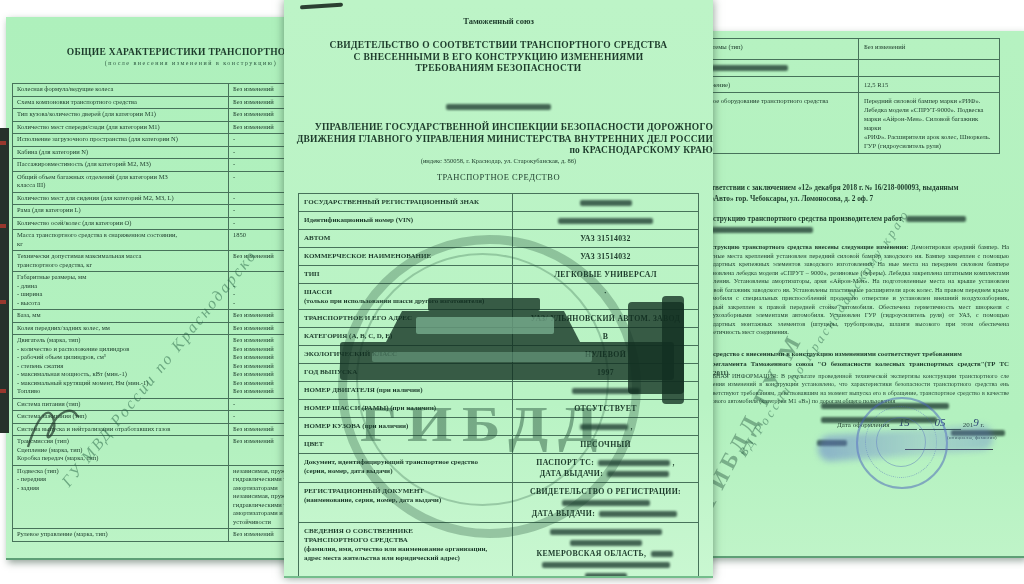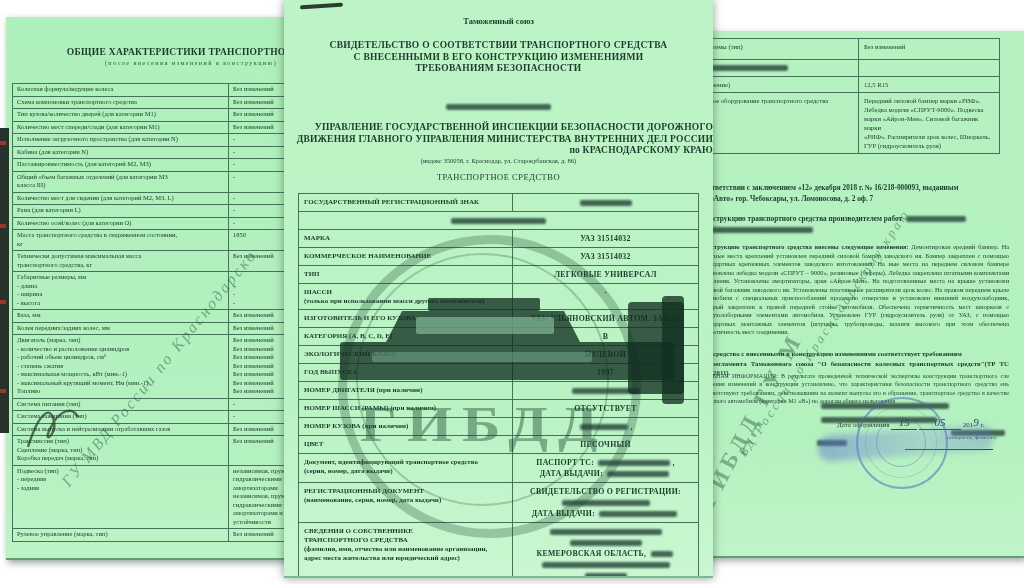--- a/index.html
+++ b/index.html
@@ -281,40 +281,41 @@
     <div class="cd-auth">УПРАВЛЕНИЕ ГОСУДАРСТВЕННОЙ ИНСПЕКЦИИ БЕЗОПАСНОСТИ ДОРОЖНОГО<br>ДВИЖЕНИЯ ГЛАВНОГО УПРАВЛЕНИЯ МИНИСТЕРСТВА ВНУТРЕННИХ ДЕЛ РОССИИ<br>по КРАСНОДАРСКОМУ КРАЮ</div>
     <div class="cd-addr">(индекс 350058, г. Краснодар, ул. Старокубанская, д. 86)</div>
     <div class="cd-section">ТРАНСПОРТНОЕ СРЕДСТВО</div>
 
     <div class="dtable ctable">
         <div class="trow">
           <div class="tlab">ГОСУДАРСТВЕННЫЙ РЕГИСТРАЦИОННЫЙ ЗНАК</div>
           <div class="tval"><span class="redact" style="width:52px"></span></div>
         </div>
         <div class="trow">
+          <div class="tlab">Идентификационный номер (VIN)</div>
           <div class="tval"><span class="redact" style="width:95px"></span></div>
         </div>
         <div class="trow">
-          <div class="tlab">МАРКА</div>
+          <div class="tlab">АВТОМ</div>
           <div class="tval">УАЗ 31514032</div>
         </div>
         <div class="trow">
           <div class="tlab">КОММЕРЧЕСКОЕ НАИМЕНОВАНИЕ</div>
           <div class="tval">УАЗ 31514032</div>
         </div>
         <div class="trow">
           <div class="tlab">ТИП</div>
           <div class="tval">ЛЕГКОВЫЕ УНИВЕРСАЛ</div>
         </div>
         <div class="trow">
           <div class="tlab">ШАССИ<br>(только при использовании шасси другого изготовителя)</div>
           <div class="tval">·</div>
         </div>
         <div class="trow">
-          <div class="tlab">ИЗГОТОВИТЕЛЬ И ЕГО КУЗОВА</div>
+          <div class="tlab">ТРАНСПОРТНОЕ И ЕГО АДРЕС</div>
           <div class="tval">УАЗ/ УЛЬЯНОВСКИЙ АВТОМ. ЗАВОД</div>
         </div>
         <div class="trow">
           <div class="tlab">КАТЕГОРИЯ (А, В, С, D, Е)</div>
           <div class="tval">В</div>
         </div>
         <div class="trow">
           <div class="tlab">ЭКОЛОГИЧЕСКИЙ КЛАСС</div>
           <div class="tval">НУЛЕВОЙ</div>
         </div>

